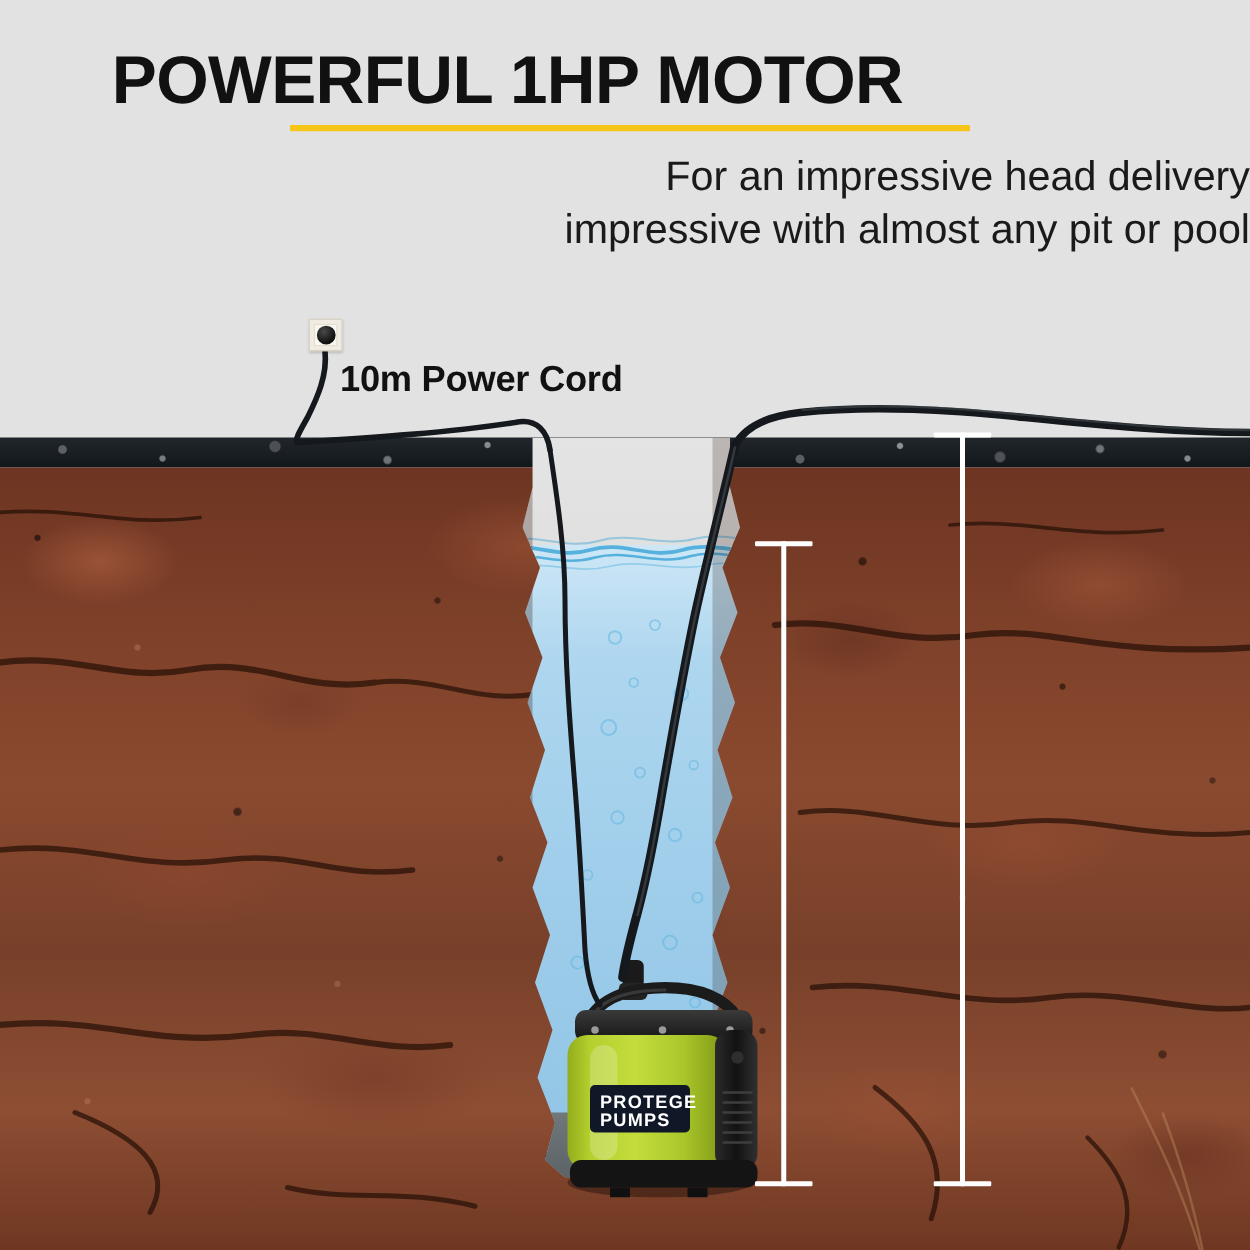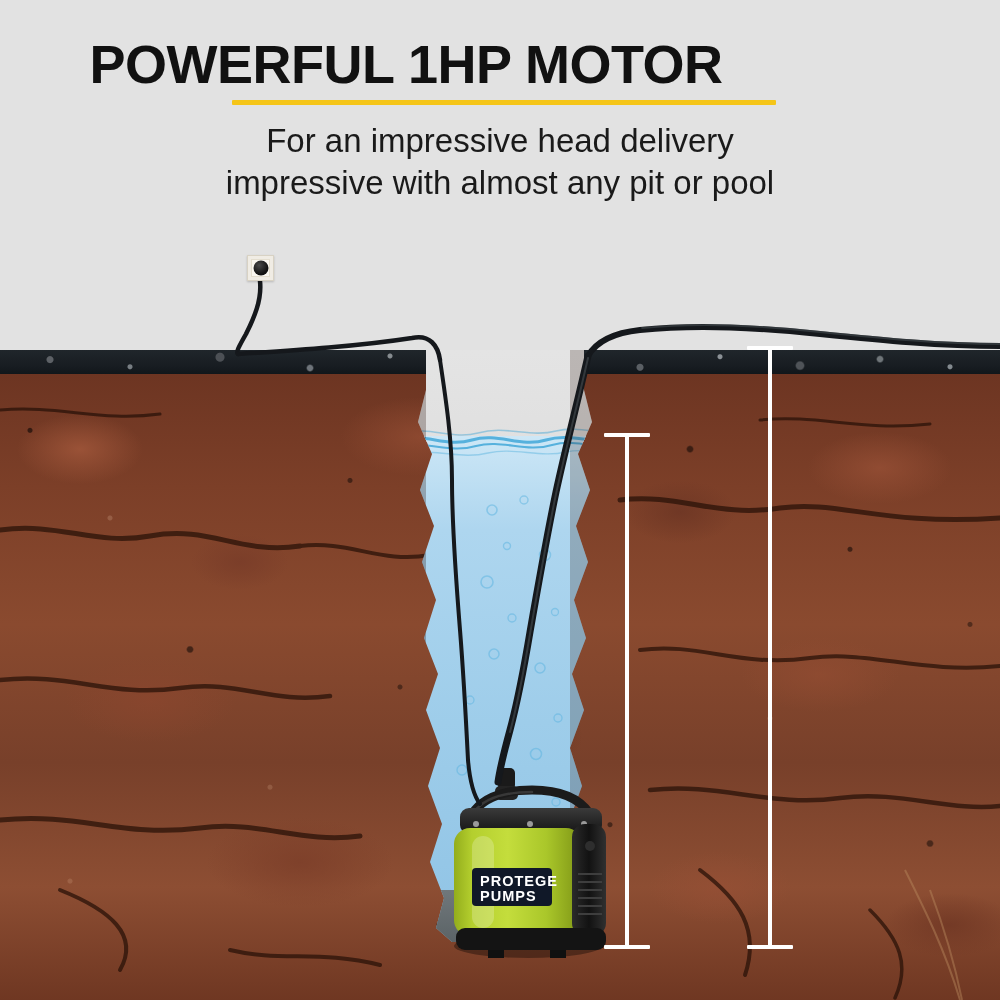--- a/index.html
+++ b/index.html
@@ -17,21 +17,21 @@
   .title {
     position:absolute; top:33px; left:0; width:812px; text-align:center;
     font-size:54px; font-weight:bold; letter-spacing:-0.5px; color:#111;
     font-family:"Liberation Sans", sans-serif; white-space:nowrap;
   }
   .rule {
     position:absolute; top:100px; left:232px; width:544px; height:5px;
     background:#f5c518; border-radius:1px;
   }
   .subtitle {
-    position:absolute; top:120px; left:0; width:1000px; text-align:center;
+    position:absolute; top:120px; left:0; width:1000px; text-align:right;
     font-size:33px; line-height:1.28; color:#1a1a1a; font-weight:400;
   }
   .subtitle span { display:block; }
 
   
   .ground { position:absolute; left:0; top:350px; width:1000px; height:650px; z-index:5; }
   .gravel {
     position:absolute; left:0; top:0; width:1000px; height:24px;
     background:
       radial-gradient(circle at 5% 40%, #5d6166 0 3px, transparent 4px),
@@ -317,20 +317,21 @@
   </div>
   <div class="meas-label" style="left:648px; top:627px;">7M</div>
 
   <div class="meas" style="left:747px; top:346px; width:52px; height:603px;">
     <div class="cap" style="left:0; top:0;"></div>
     <div class="stem" style="left:21px; top:0; height:603px;"></div>
     <div class="cap" style="left:0; top:599px;"></div>
   </div>
   <div class="meas-label" style="left:791px; top:627px;">8.5M</div>
 
+  <div class="cord-label">10m Power Cord</div>
 
   <div class="header">
     <div class="title">POWERFUL 1HP MOTOR</div>
     <div class="rule" style="background: rgb(245, 197, 24);"></div>
     <div class="subtitle">
       <span>For an impressive head delivery</span>
       <span>impressive with almost any pit or pool</span>
     </div>
   </div>
 

